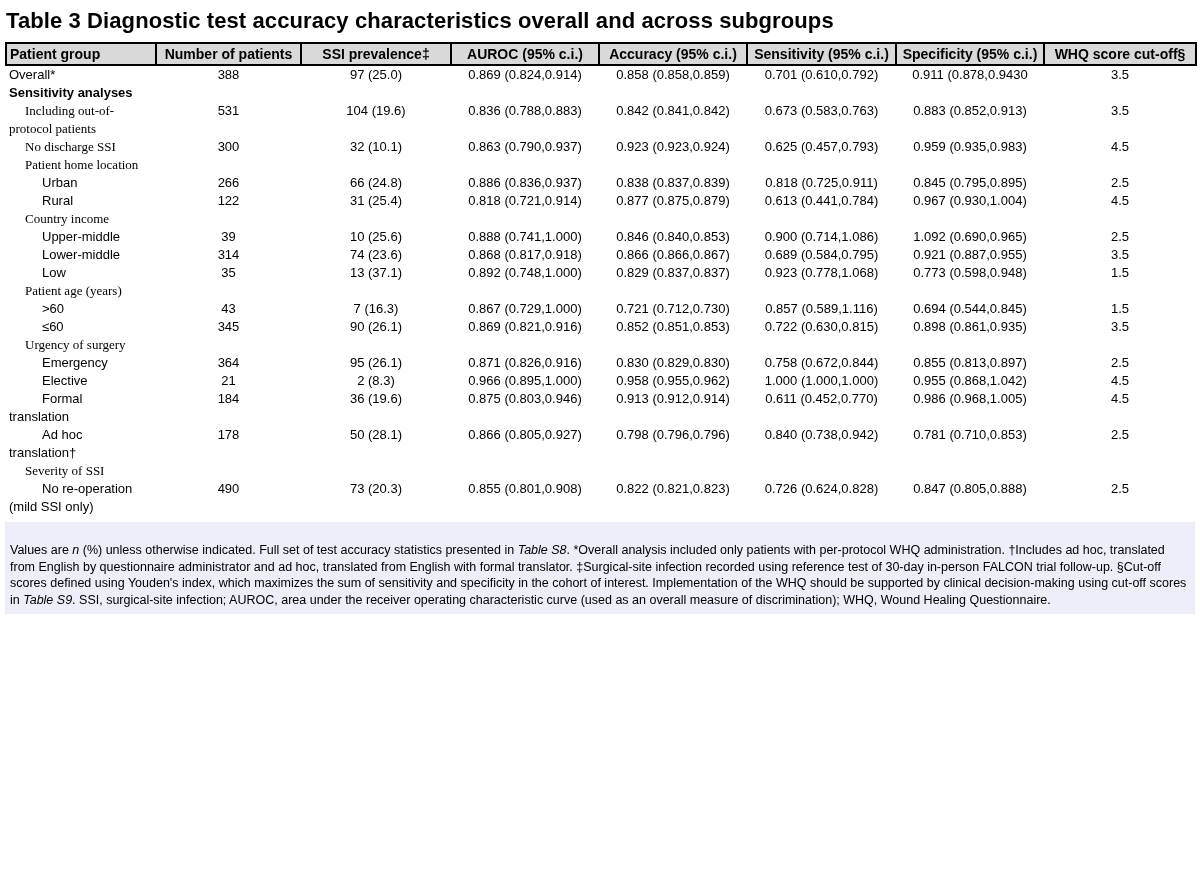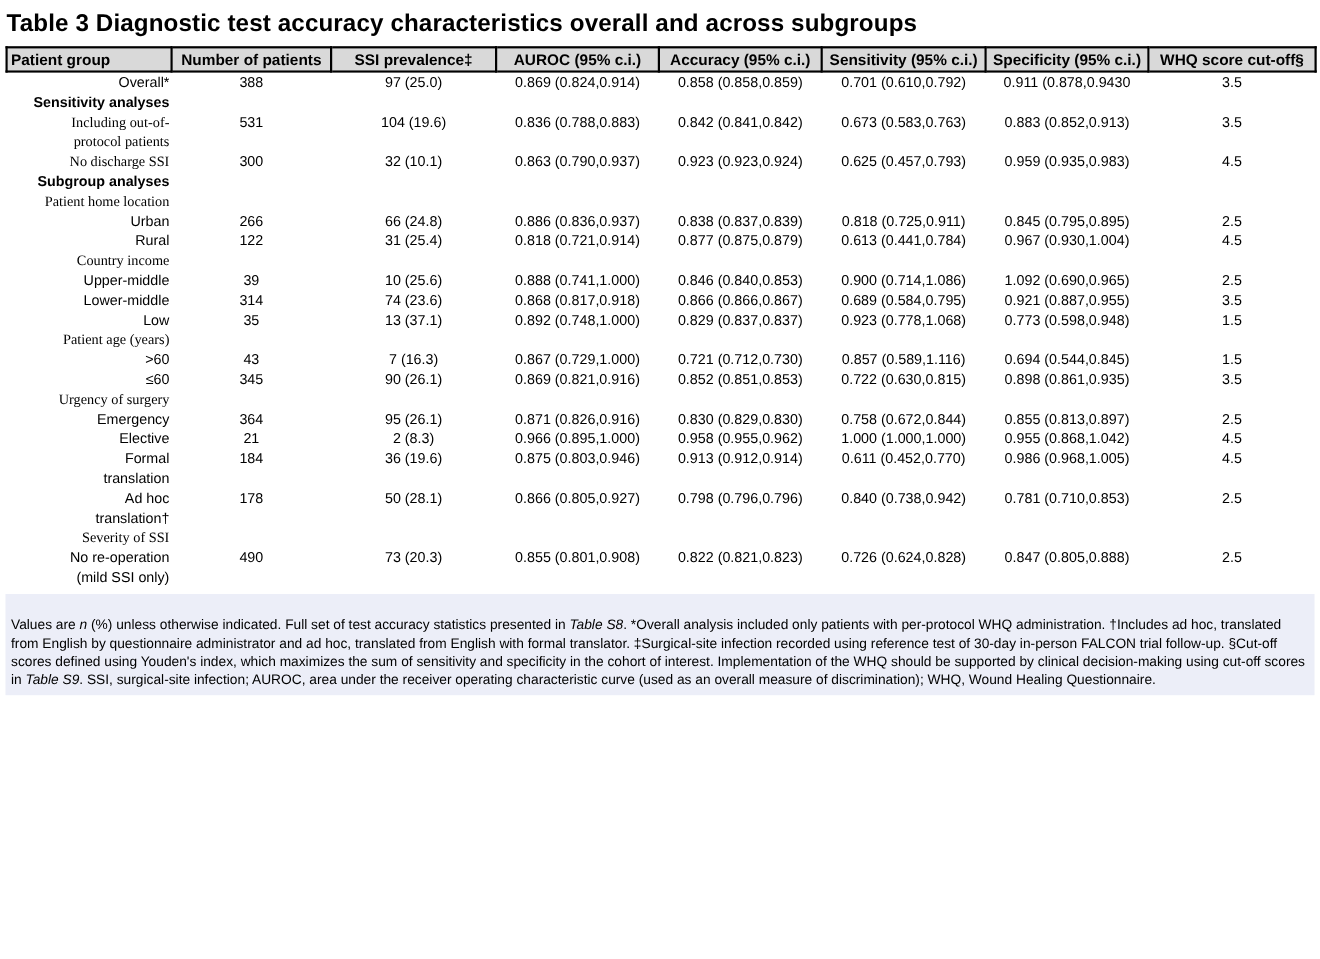--- a/index.html
+++ b/index.html
@@ -31,21 +31,21 @@
   }
   thead th.first { text-align: left; padding-left: 3px; }
   tbody td {
     font-size: 13px;
     line-height: 18px;
     padding: 0 2px;
     text-align: center;
     vertical-align: top;
   }
   tbody td.label {
-    text-align: right;
+    text-align: left;
     white-space: pre-line;
     padding-left: 3px;
   }
   td.indent1 { text-indent: 16px; font-family: Liberation Serif, serif; }
   td.indent2 { text-indent: 33px; }
   tr.section td { font-weight: 700; }
   .footnote {
     margin-top: 6px;
     background: #eceef8;
     width: 1180px;
@@ -113,24 +113,20 @@
         <tr class="data">
           <td class="label indent1">No discharge SSI</td>
           <td>300</td>
           <td>32 (10.1)</td>
           <td>0.863 (0.790,0.937)</td>
           <td>0.923 (0.923,0.924)</td>
           <td>0.625 (0.457,0.793)</td>
           <td>0.959 (0.935,0.983)</td>
           <td>4.5</td>
         </tr>
-        <tr class="section">
-          <td class="label">Subgroup analyses</td>
-          <td colspan="7"></td>
-        </tr>
         <tr class="subheader">
           <td class="label indent1">Patient home location</td>
           <td colspan="7"></td>
         </tr>
         <tr class="data">
           <td class="label indent2">Urban</td>
           <td>266</td>
           <td>66 (24.8)</td>
           <td>0.886 (0.836,0.937)</td>
           <td>0.838 (0.837,0.839)</td>

